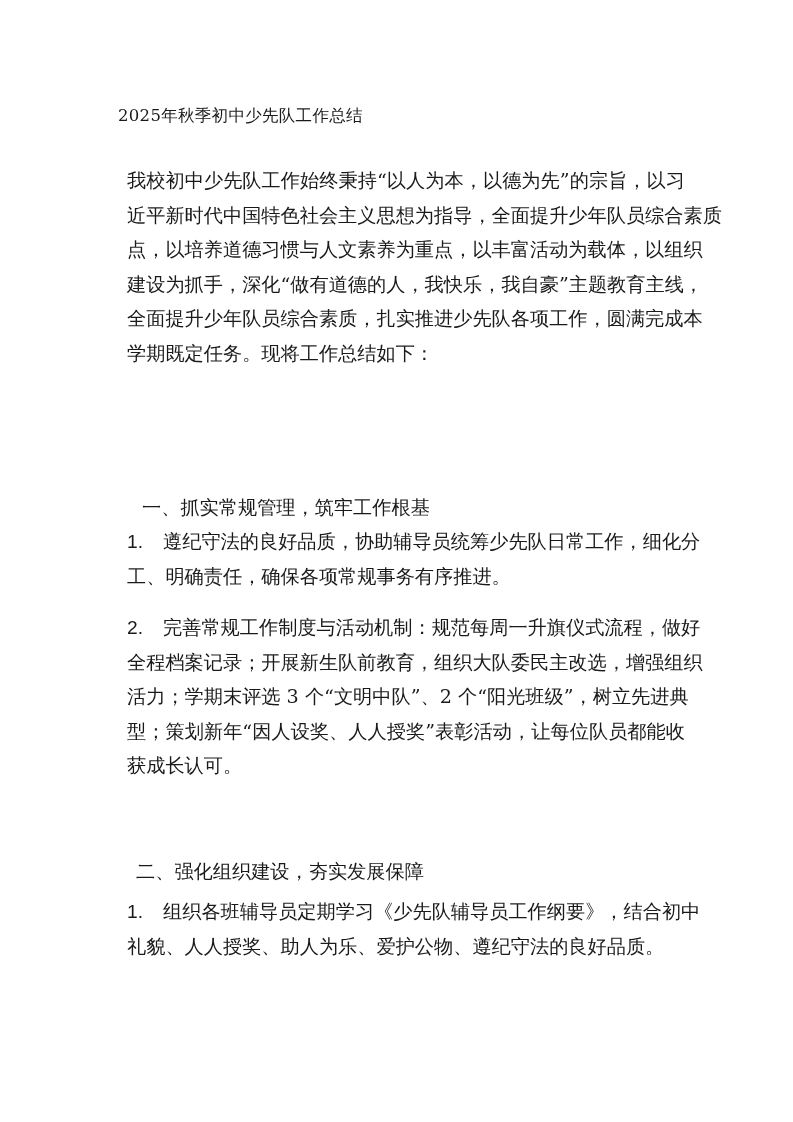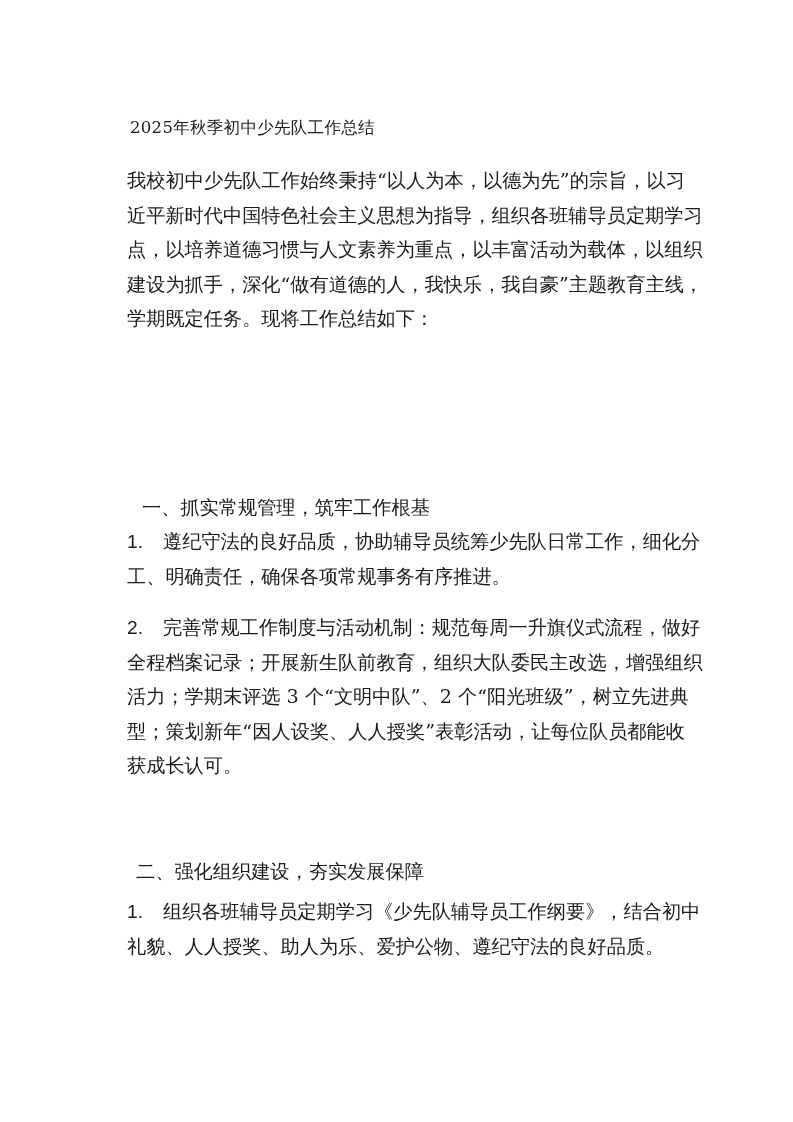--- a/index.html
+++ b/index.html
@@ -24,21 +24,21 @@
       background: #ffffff;
     }
     .doc-title {
       position: absolute;
       left: 118px;
       top: 104px;
       font-size: 16.5px;
       line-height: 24px;
       letter-spacing: 0.3px;
       white-space: nowrap;
-      margin: 12px;
+      margin: 0;
       font-weight: normal;
     }
     .block {
       position: absolute;
       left: 118px;
       width: 558px;
       font-size: 19.2px;
       line-height: 34.5px;
       margin: 9px;
     }
@@ -85,23 +85,24 @@
   </style>
 </head>
 <body>
 
 <div class="page">
 
   <h1 class="doc-title">2025年秋季初中少先队工作总结</h1>
 
   <p class="block intro">
     <span class="line">我校初中少先队工作始终秉持“以人为本，以德为先”的宗旨，以习</span>
-    <span class="line">近平新时代中国特色社会主义思想为指导，组织各班辅导员定期学习</span>
+    <span class="line">近平新时代中国特色社会主义思想为指导，全面提升少年队员综合素质</span>
     <span class="line">点，以培养道德习惯与人文素养为重点，以丰富活动为载体，以组织</span>
     <span class="line">建设为抓手，深化“做有道德的人，我快乐，我自豪”主题教育主线，</span>
+    <span class="line">全面提升少年队员综合素质，扎实推进少先队各项工作，圆满完成本</span>
     <span class="line last">学期既定任务。现将工作总结如下：</span>
   </p>
 
   <h2 class="sec1-heading">一、抓实常规管理，筑牢工作根基</h2>
 
   <p class="block sec1-item1">
     <span class="line"><span class="num">1.</span><span>遵纪守法的良好品质，协助辅导员统筹少先队日常工作，细化分</span></span>
     <span class="line last">工、明确责任，确保各项常规事务有序推进。</span>
   </p>
 

